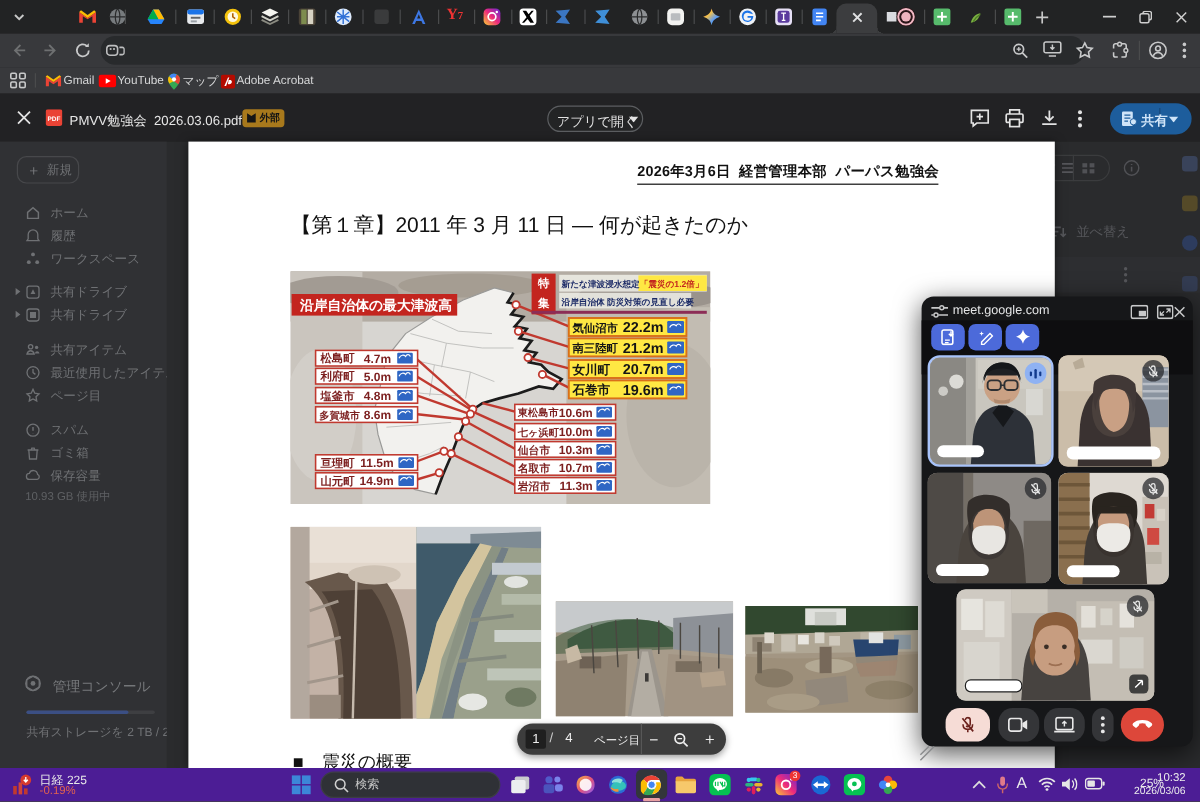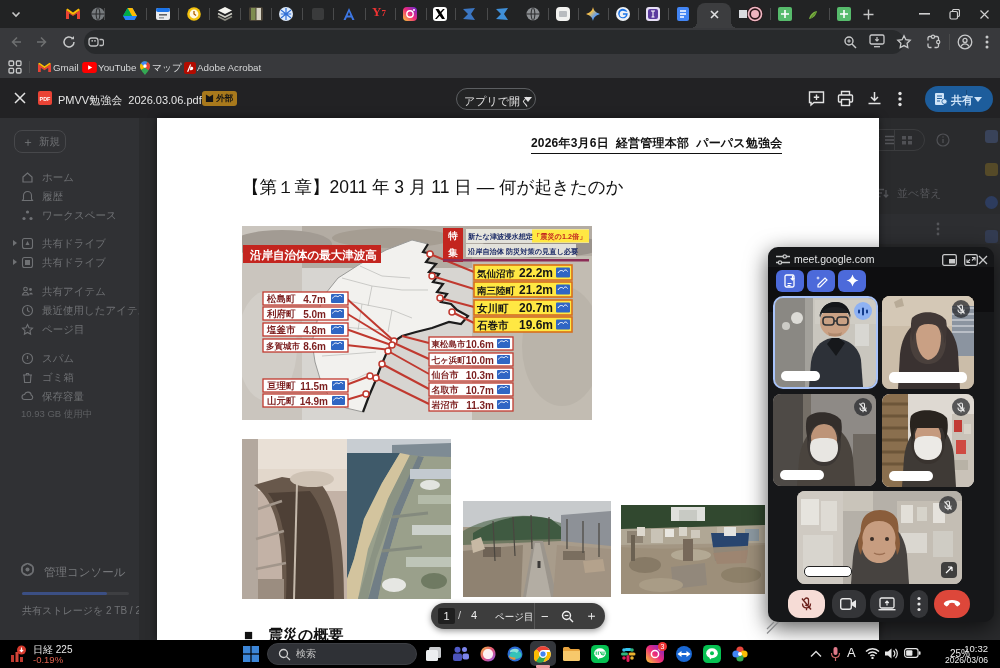--- a/index.html
+++ b/index.html
@@ -7,21 +7,21 @@
   .abs { position:absolute; }
   #stage { position:relative; width:1000px; height:668px; }
   
   #tabstrip { left:0; top:0; width:1000px; height:28px; background:#222324; }
   #toolbar { left:0; top:28px; width:1000px; height:28px; background:#38393c; }
   #bookmarks { left:0; top:56px; width:1000px; height:22px; background:#38393c; }
   #driveheader { left:0; top:78px; width:1000px; height:40px; background:#222224; }
   #mainarea { left:0; top:118px; width:1000px; height:522px; background:#2a2b2d; }
   #sidebar { left:0; top:118px; width:139px; height:522px; background:#303134; }
   #page { left:157px; top:118px; width:722px; height:522px; background:#ffffff; box-shadow:0 0 8px rgba(0,0,0,.5); }
-  #taskbar { left:0; top:640px; width:1000px; height:28px; background:#000000; }
+  #taskbar { left:0; top:640px; width:1000px; height:28px; background:#4c1d95; }
   .fav { position:absolute; top:6px; width:16px; height:16px; border-radius:3px; }
   .tabsep { position:absolute; top:8px; width:1px; height:12px; background:#4a4b4c; }
 </style>
 </head>
 <body>
 <div id="stage">
   <div id="tabstrip" class="abs">
 
     <svg class="abs" style="left:9px;top:7px" width="14" height="14" viewBox="0 0 14 14">
         <path d="M3.5 5.5 L7 9 L10.5 5.5" stroke="#c7c7c7" stroke-width="1.6" fill="none"></path>
@@ -696,21 +696,21 @@
       <rect x="103" y="22" width="12" height="9" fill="#e2e3e0"></rect>
       <path d="M50 62 L84 58 L86 80 L52 84 Z" fill="#35568f"></path>
       <path d="M0 42 C40 46 100 42 144 40 L144 89 L0 89 Z" fill="#9c8e79" opacity=".9"></path>
       <ellipse cx="24" cy="60" rx="16" ry="8" fill="#877a66"></ellipse>
       <ellipse cx="70" cy="50" rx="20" ry="6" fill="#b3a994"></ellipse>
       <ellipse cx="120" cy="70" rx="20" ry="8" fill="#8d8069"></ellipse>
       <ellipse cx="40" cy="80" rx="22" ry="7" fill="#a99c86"></ellipse>
       <rect x="10" y="30" width="4" height="26" fill="#6b6152"></rect>
       <rect x="62" y="34" width="10" height="22" fill="#77695a"></rect>
     </svg>
-    <div class="abs" style="left:87px;top:508px;font-size:15px;font-weight:bold;color:#111">■　震災の概要</div>
+    <div class="abs" style="left:87px;top:508px;font-size:15px;font-weight:normal;color:#111">■　震災の概要</div>
 
     <div class="abs" style="left:274px;top:485px;width:174px;height:26px;background:#3d3d3d;border-radius:13px;box-shadow:0 2px 6px rgba(0,0,0,.4)">
       <div class="abs" style="left:7px;top:5px;width:17px;height:16px;background:#1f1f1f;border-radius:2px;color:#eee;font-size:11px;text-align:center;line-height:16px">1</div>
       <div class="abs" style="left:27px;top:6px;font-size:11px;color:#ccc">/</div>
       <div class="abs" style="left:40px;top:6px;font-size:11px;color:#eee">4</div>
       <div class="abs" style="left:64px;top:8px;font-size:9.5px;color:#eee">ページ目</div>
       <div class="abs" style="left:103px;top:0;width:1px;height:26px;background:#575757"></div>
       <div class="abs" style="left:110px;top:6px;width:10px;height:13px;font-size:13px;color:#eee">−</div>
       <svg class="abs" style="left:130px;top:7px" width="13" height="13" viewBox="0 0 13 13">
           <circle cx="5.5" cy="5.5" r="4" fill="none" stroke="#eee" stroke-width="1.4"></circle>

